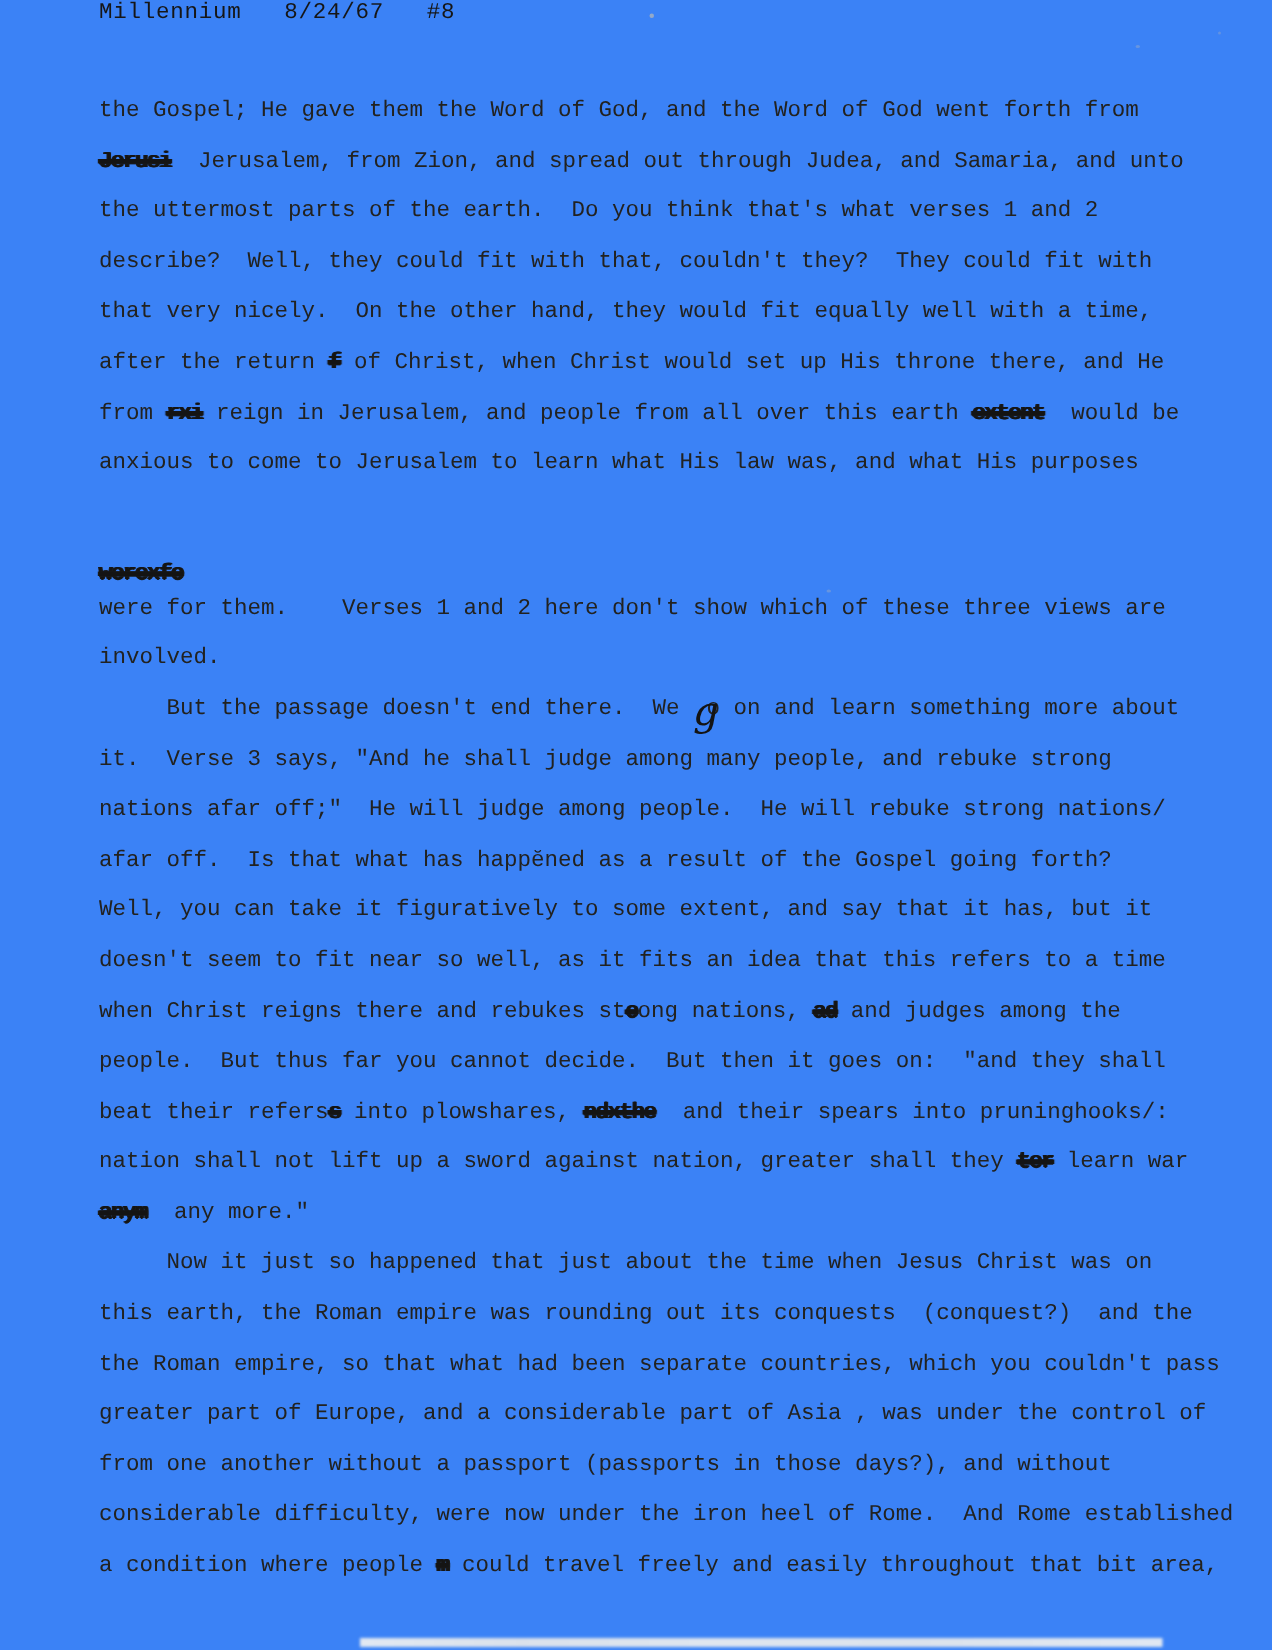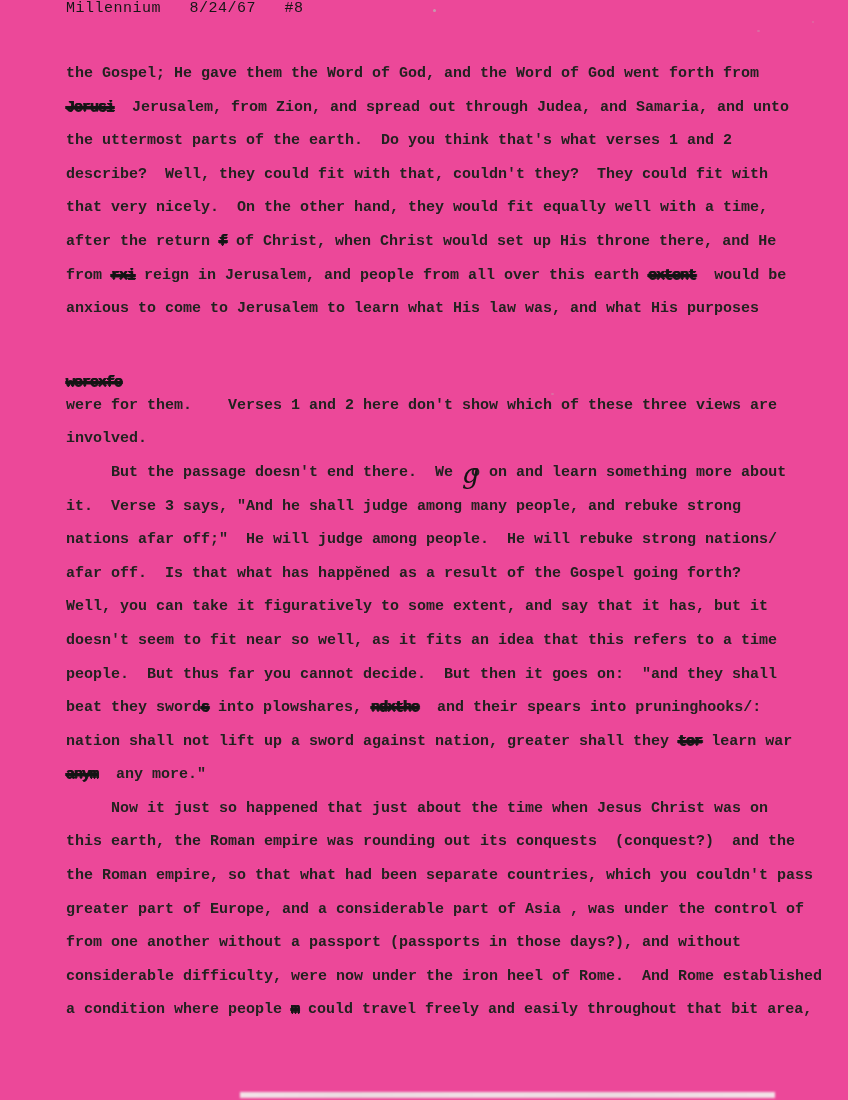--- a/index.html
+++ b/index.html
@@ -4,21 +4,21 @@
 <style>
   html, body {
     margin: 0;
     padding: 0;
     background: #ffffff;
   }
   .page {
     position: relative;
     width: 848px;
     height: 1100px;
-    background: #ec4899;
+    background: #3b82f6;
     color: #1f1f1f;
     font-family: "Liberation Mono", "DejaVu Sans Mono", monospace;
     font-size: 15px;
     overflow: hidden;
   }
   .header {
     position: absolute;
     top: 0px;
     left: 66px;
     white-space: pre;
@@ -34,21 +34,21 @@
   .line {
     height: 33.6px;
     line-height: 24px;
     white-space: pre;
   }
   .line.tight {
     height: 17px;
     line-height: 12px;
     margin-top: 46px;
   }
-  .seg-n { color: #222220; font-weight: bold; }
+  .seg-n { color: #222220; }
   .seg-x {
     font-weight: 400;
     color: #141414;
     text-decoration: line-through;
     text-decoration-thickness: 3px;
     text-shadow: 0.8px 0 0 #1a1a1a, -0.8px 0 0 #1a1a1a, 0 0.5px 0 #1a1a1a;
     letter-spacing: -1px;
   }
   .seg-h {
     font-family: "DejaVu Serif", serif;
@@ -96,22 +96,23 @@
       <div class="line"><span class="seg-n">anxious to come to Jerusalem to learn what His law was, and what His purposes</span></div>
       <div class="line tight"><span class="seg-x">werexfo</span></div>
       <div class="line"><span class="seg-n">were for them.    Verses 1 and 2 here don't show which of these three views are</span></div>
       <div class="line"><span class="seg-n">involved.</span></div>
       <div class="line"><span class="seg-n">     But the passage doesn't end there.  We </span><span class="seg-h">g</span><span class="seg-n">o on and learn something more about</span></div>
       <div class="line"><span class="seg-n">it.  Verse 3 says, "And he shall judge among many people, and rebuke strong</span></div>
       <div class="line"><span class="seg-n">nations afar off;"  He will judge among people.  He will rebuke strong nations/</span></div>
       <div class="line"><span class="seg-n">afar off.  Is that what has happĕned as a result of the Gospel going forth?</span></div>
       <div class="line"><span class="seg-n">Well, you can take it figuratively to some extent, and say that it has, but it</span></div>
       <div class="line"><span class="seg-n">doesn't seem to fit near so well, as it fits an idea that this refers to a time</span></div>
+      <div class="line"><span class="seg-n">when Christ reigns there and rebukes st</span><span class="seg-x">o</span><span class="seg-n">ong nations, </span><span class="seg-x">ad</span><span class="seg-n"> and judges among the</span></div>
       <div class="line"><span class="seg-n">people.  But thus far you cannot decide.  But then it goes on:  "and they shall</span></div>
-      <div class="line"><span class="seg-n">beat they sword</span><span class="seg-x">s</span><span class="seg-n"> into plowshares, </span><span class="seg-x">ndxthe</span><span class="seg-n">  and their spears into pruninghooks/:</span></div>
+      <div class="line"><span class="seg-n">beat their refers</span><span class="seg-x">s</span><span class="seg-n"> into plowshares, </span><span class="seg-x">ndxthe</span><span class="seg-n">  and their spears into pruninghooks/:</span></div>
       <div class="line"><span class="seg-n">nation shall not lift up a sword against nation, greater shall they </span><span class="seg-x">ter</span><span class="seg-n"> learn war</span></div>
       <div class="line"><span class="seg-x">anym</span><span class="seg-n">  any more."</span></div>
       <div class="line"><span class="seg-n">     Now it just so happened that just about the time when Jesus Christ was on</span></div>
       <div class="line"><span class="seg-n">this earth, the Roman empire was rounding out its conquests  (conquest?)  and the</span></div>
       <div class="line"><span class="seg-n">the Roman empire, so that what had been separate countries, which you couldn't pass</span></div>
       <div class="line"><span class="seg-n">greater part of Europe, and a considerable part of Asia , was under the control of</span></div>
       <div class="line"><span class="seg-n">from one another without a passport (passports in those days?), and without</span></div>
       <div class="line"><span class="seg-n">considerable difficulty, were now under the iron heel of Rome.  And Rome established</span></div>
       <div class="line"><span class="seg-n">a condition where people </span><span class="seg-x">m</span><span class="seg-n"> could travel freely and easily throughout that bit area,</span></div>
     </div>

